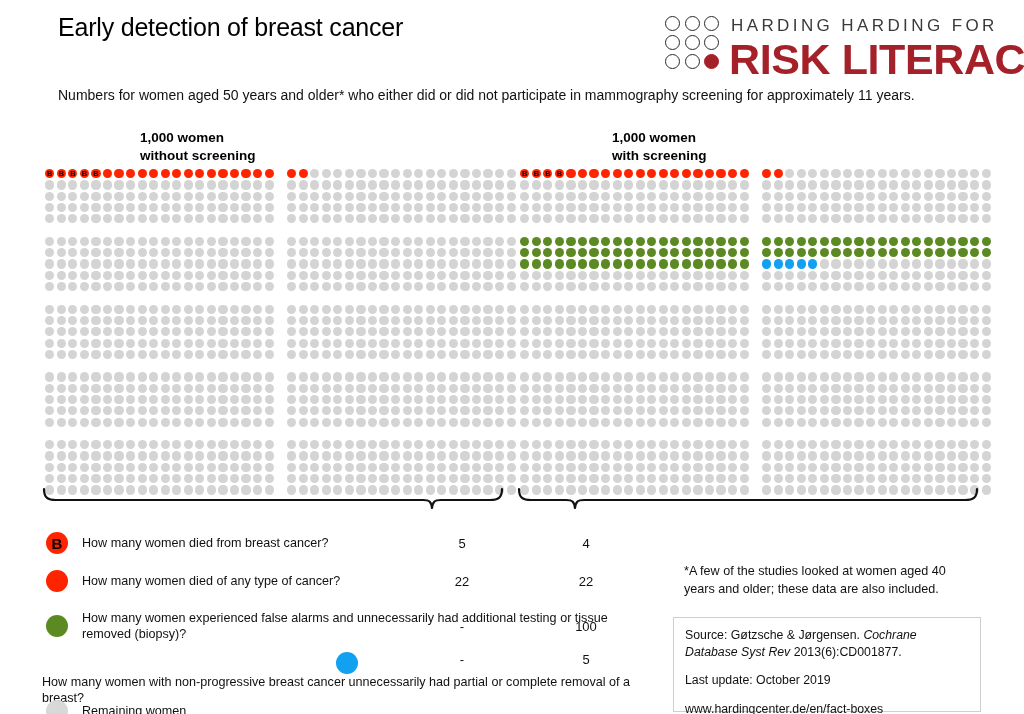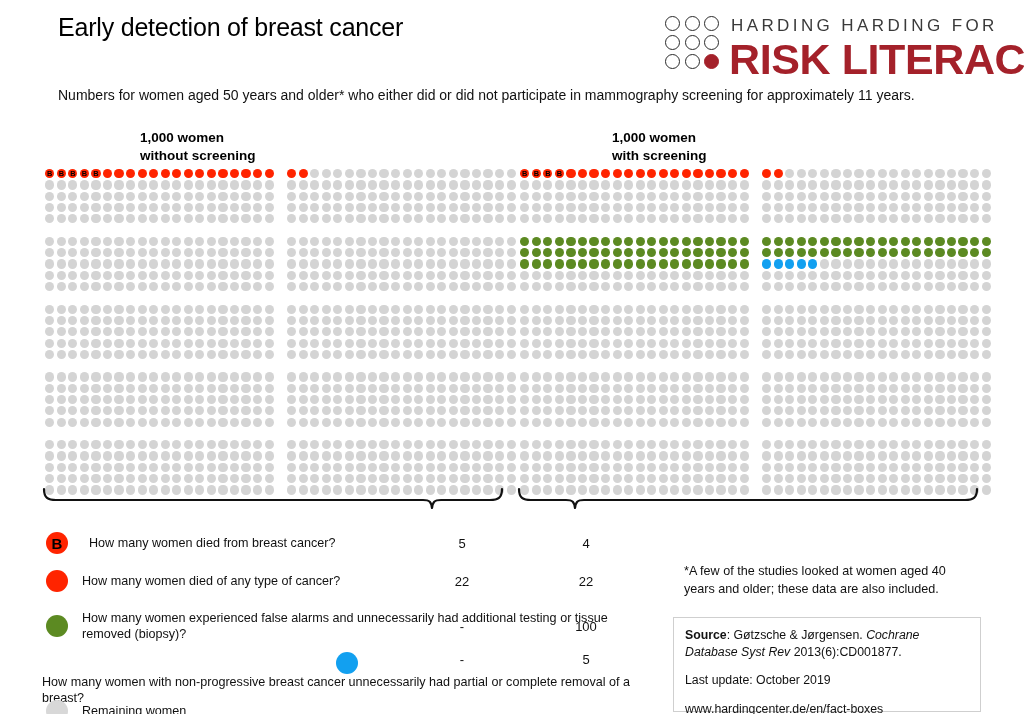--- a/index.html
+++ b/index.html
@@ -111,38 +111,38 @@
   .swatch.green{background:#5C8A22;}
   .swatch.blue{background:#12A0F0;}
   .swatch.grey{background:#d8d8d8;}
   .lrow .qtext{
     flex:1 1 auto;font-size:12.6px;line-height:1.28;color:#111;
     padding-right:6px;
   }
   .lrow .v1{position:absolute;left:394px;width:52px;text-align:center;font-size:13px;}
   .lrow .v2{position:absolute;left:518px;width:52px;text-align:center;font-size:13px;}
 
-  .r1{height:38px;gap:7px;}
+  .r1{height:38px;}
   .r2{height:38px;}
   .r3{height:52px;}
   .r4{height:44px;flex-direction:column;}
   .r5{height:30px;}
 
   
   .footnote{
     position:absolute;left:684px;top:563px;width:290px;
     font-size:12.6px;line-height:1.42;color:#111;
   }
   .sourcebox{
     position:absolute;left:673px;top:617px;width:308px;height:95px;
     border:1px solid #cfcfcf;box-sizing:border-box;
     padding:9px 11px 0 11px;
     font-size:12.3px;line-height:1.4;color:#111;background:#fff;
   }
-  .sourcebox b{font-weight:bold;}
+  .sourcebox b{font-weight:normal;}
   .sourcebox i{font-style:italic;}
   .sourcebox .blk{margin-bottom:11px;}
   .sourcebox .blk:last-child{margin-bottom:0;}
 </style>
 </head>
 <body>
 
 <div class="page">
 
   <div class="title">

